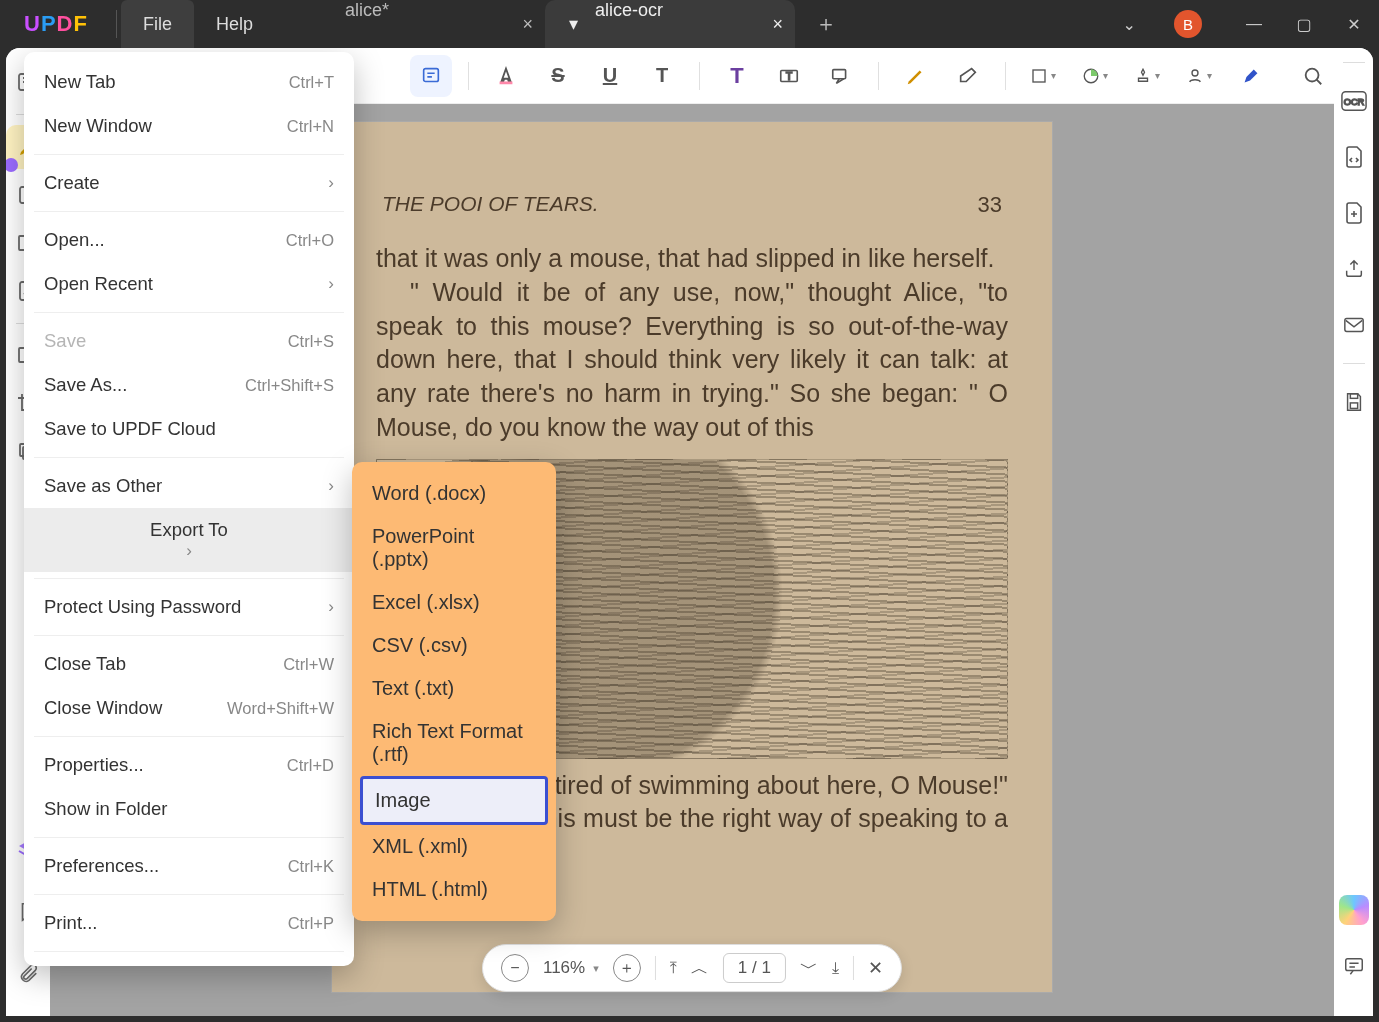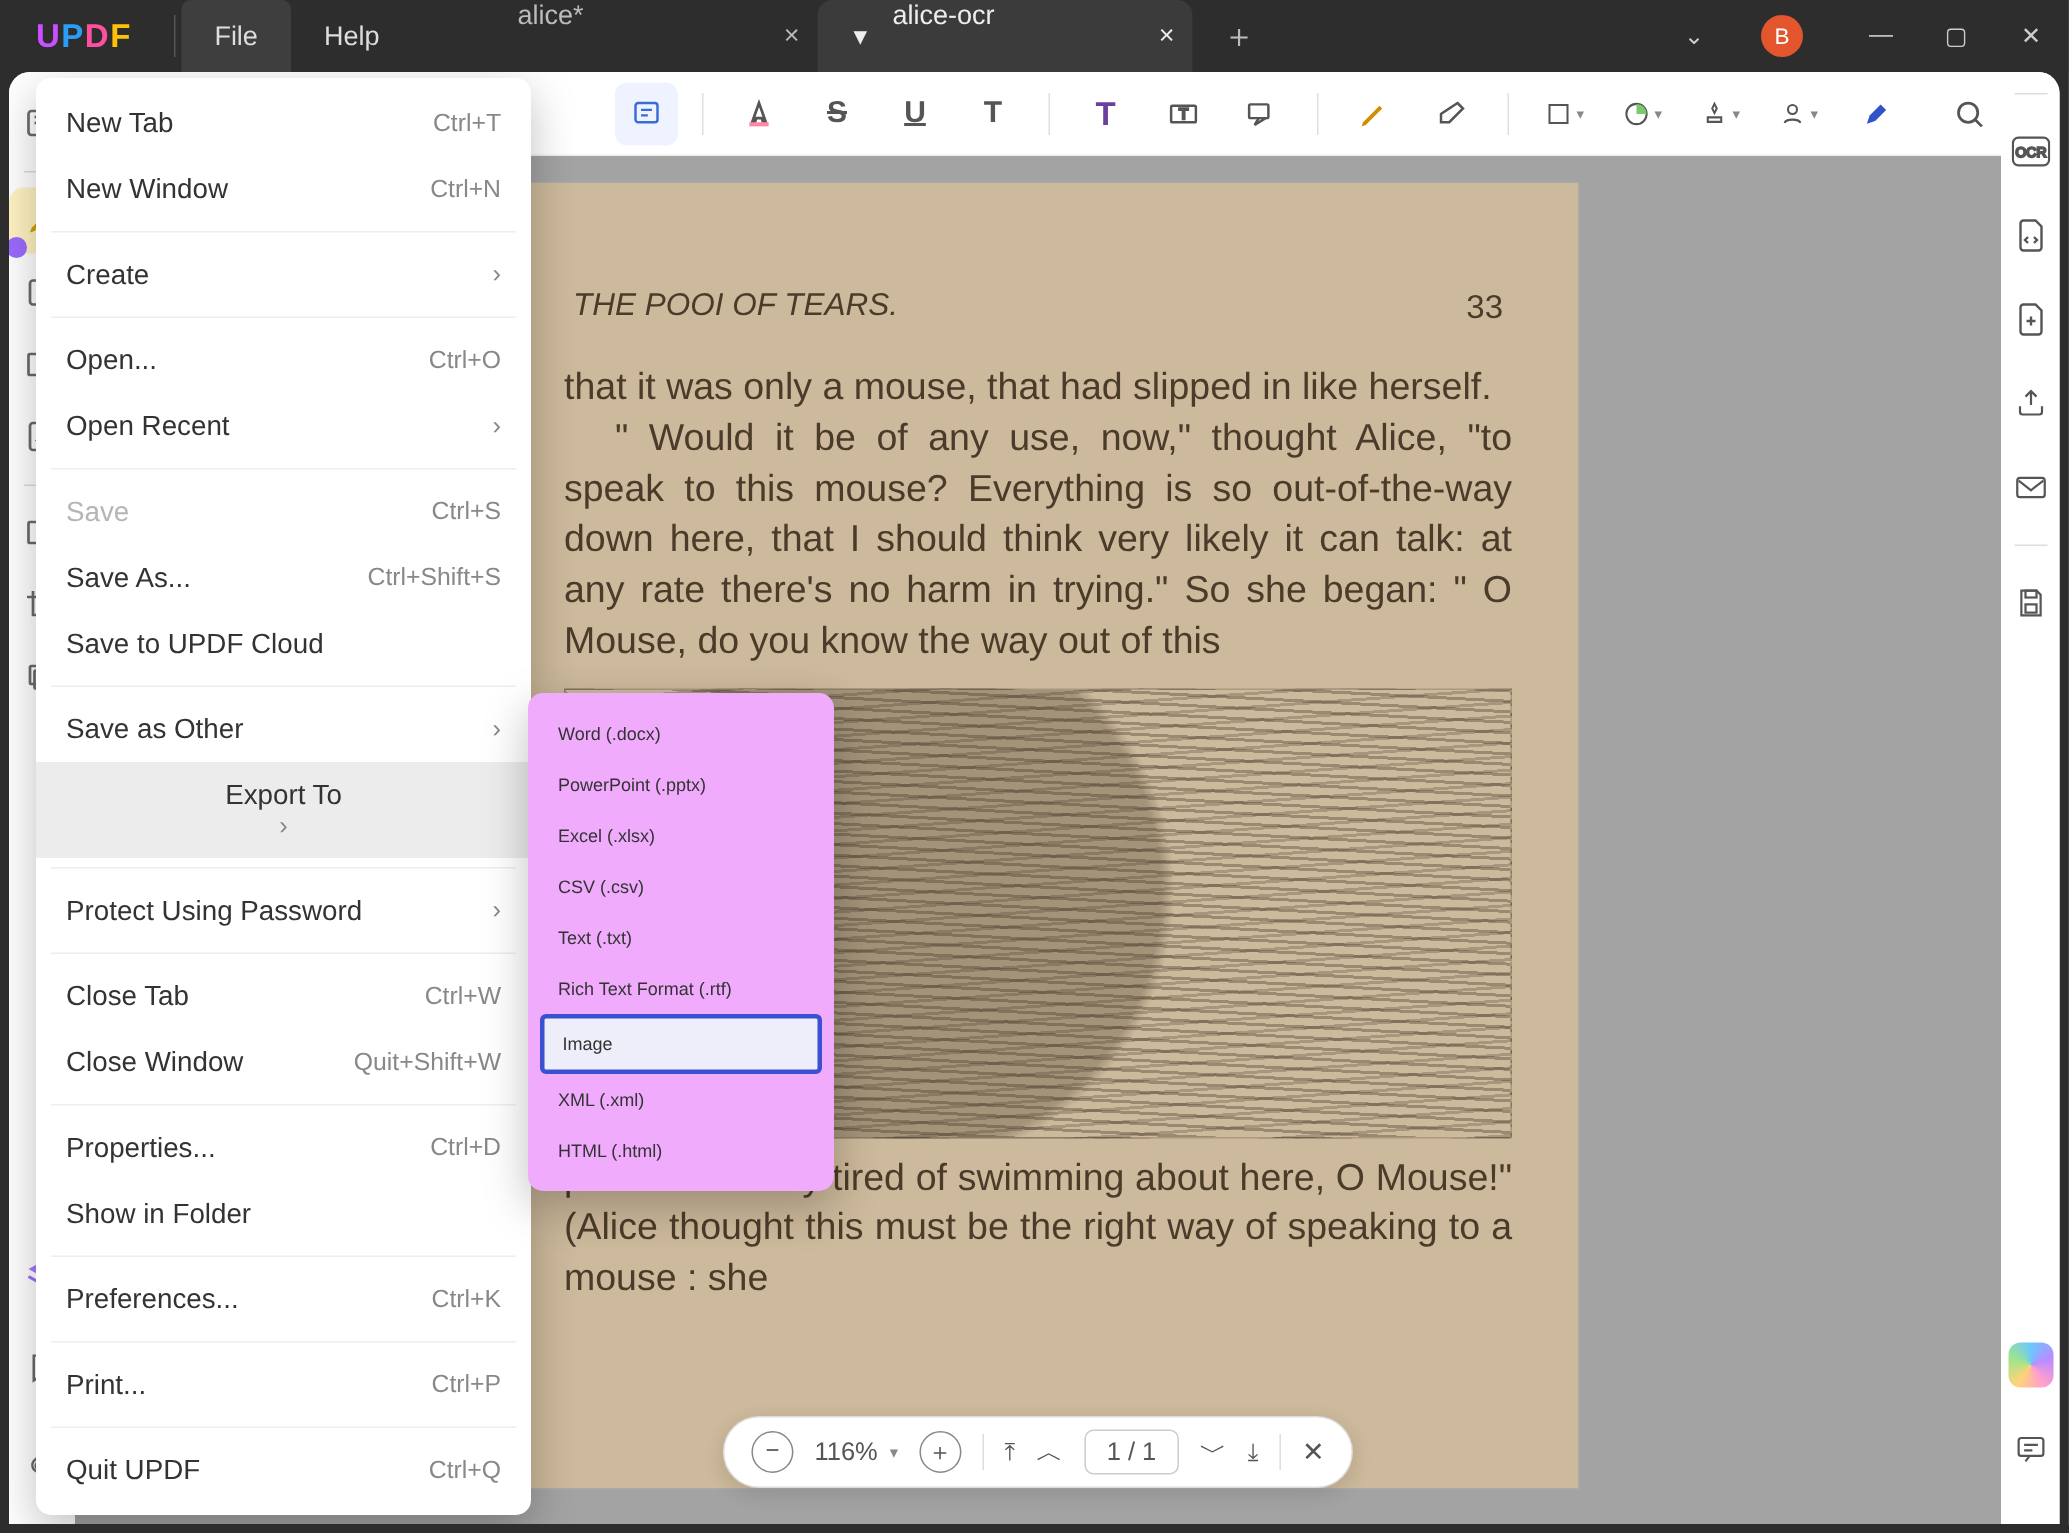--- a/index.html
+++ b/index.html
@@ -65,21 +65,21 @@
   .pagebox { border:1px solid #ccc; border-radius:6px; padding:4px 14px; font-size:17px;}
   
   .filemenu { position:absolute; left:18px; top:4px; width:330px; background:#fff; border-radius:10px; box-shadow:0 10px 30px rgba(0,0,0,0.25); padding:8px 0; z-index:50; font-size:18.5px; color:#333;}
   .fm-item { display:flex; align-items:center; justify-content:space-between; padding:11px 20px; cursor:pointer;}
   .fm-item:hover, .fm-item.hover { background:#ececec;flex-direction:column;}
   .fm-item.disabled { color:#b5b5b5; cursor:default;}
   .fm-item .sc { color:#888; font-size:16.5px;}
   .fm-item .arr { color:#888; font-size:17px;}
   .fm-sep { height:1px; background:#eee; margin:6px 10px;}
   
-  .submenu { position:absolute; left:346px; top:414px; width:204px; background:#f0abfc; border-radius:10px; box-shadow:0 10px 30px rgba(0,0,0,0.25); padding:10px 8px; z-index:60; font-size:12px; color:#333;}
+  .submenu { position:absolute; left:346px; top:414px; width:204px; background:#fdba74; border-radius:10px; box-shadow:0 10px 30px rgba(0,0,0,0.25); padding:10px 8px; z-index:60; font-size:20px; color:#333;}
   .sm-item { padding:10px 12px; border-radius:4px; cursor:pointer;}
   .sm-item.highlight { border:3px solid #3b4fd1; background:#edeef9;}
   
   .leftdot { position:absolute; left:-2px; top:110px; width:14px; height:14px; border-radius:50%; background:#9b6bff; z-index:40;}
   svg { display:block; }
 </style>
 </head>
 <body>
 
 <div class="window">
@@ -405,21 +405,21 @@
           <span>Protect Using Password</span>
           <span class="arr">›</span>
         </div>
       <div class="fm-sep"></div>
       <div class="fm-item">
           <span>Close Tab</span>
           <span class="sc">Ctrl+W</span>
         </div>
       <div class="fm-item">
           <span>Close Window</span>
-          <span class="sc">Quit+Shift+W</span>
+          <span class="sc">Word+Shift+W</span>
         </div>
       <div class="fm-sep"></div>
       <div class="fm-item">
           <span>Properties...</span>
           <span class="sc">Ctrl+D</span>
         </div>
       <div class="fm-item">
           <span>Show in Folder</span>
           <span></span>
         </div>
@@ -427,24 +427,20 @@
       <div class="fm-item">
           <span>Preferences...</span>
           <span class="sc">Ctrl+K</span>
         </div>
       <div class="fm-sep"></div>
       <div class="fm-item">
           <span>Print...</span>
           <span class="sc">Ctrl+P</span>
         </div>
       <div class="fm-sep"></div>
-      <div class="fm-item">
-          <span>Quit UPDF</span>
-          <span class="sc">Ctrl+Q</span>
-        </div>
     </div>
 
     <div class="submenu">
       <div class="sm-item">Word (.docx)</div>
       <div class="sm-item">PowerPoint (.pptx)</div>
       <div class="sm-item">Excel (.xlsx)</div>
       <div class="sm-item">CSV (.csv)</div>
       <div class="sm-item">Text (.txt)</div>
       <div class="sm-item">Rich Text Format (.rtf)</div>
       <div class="sm-item highlight">Image</div>

